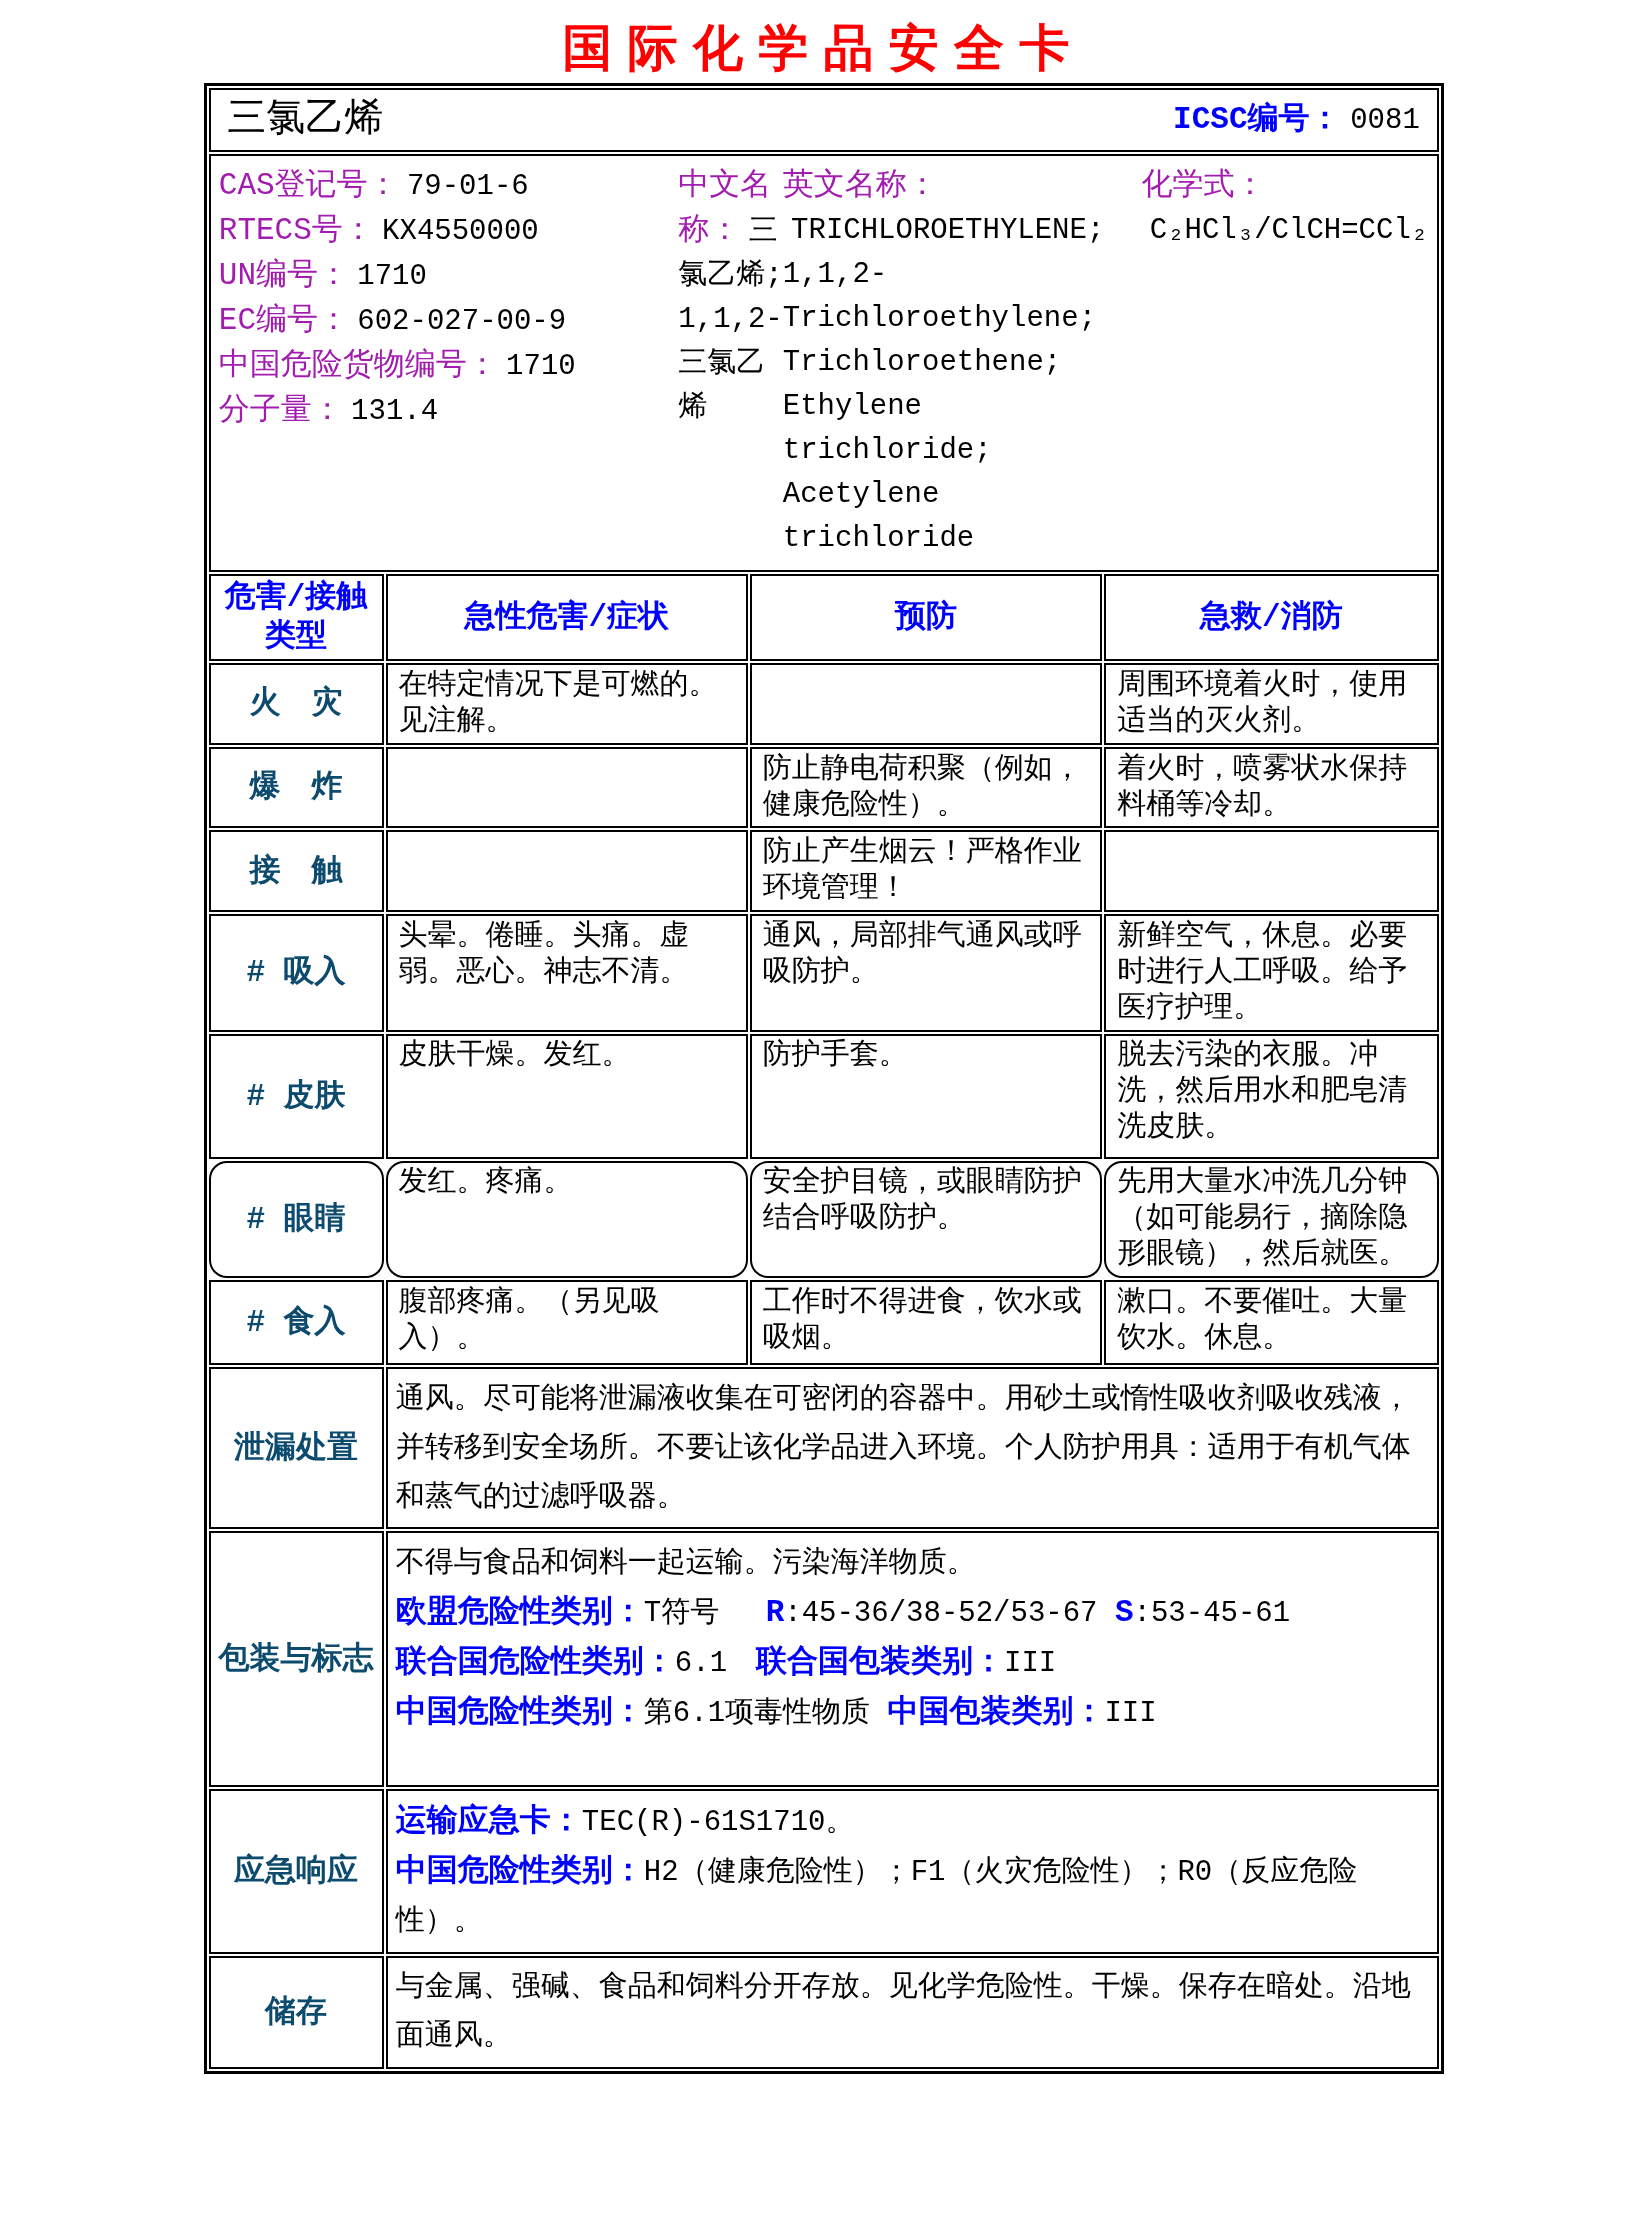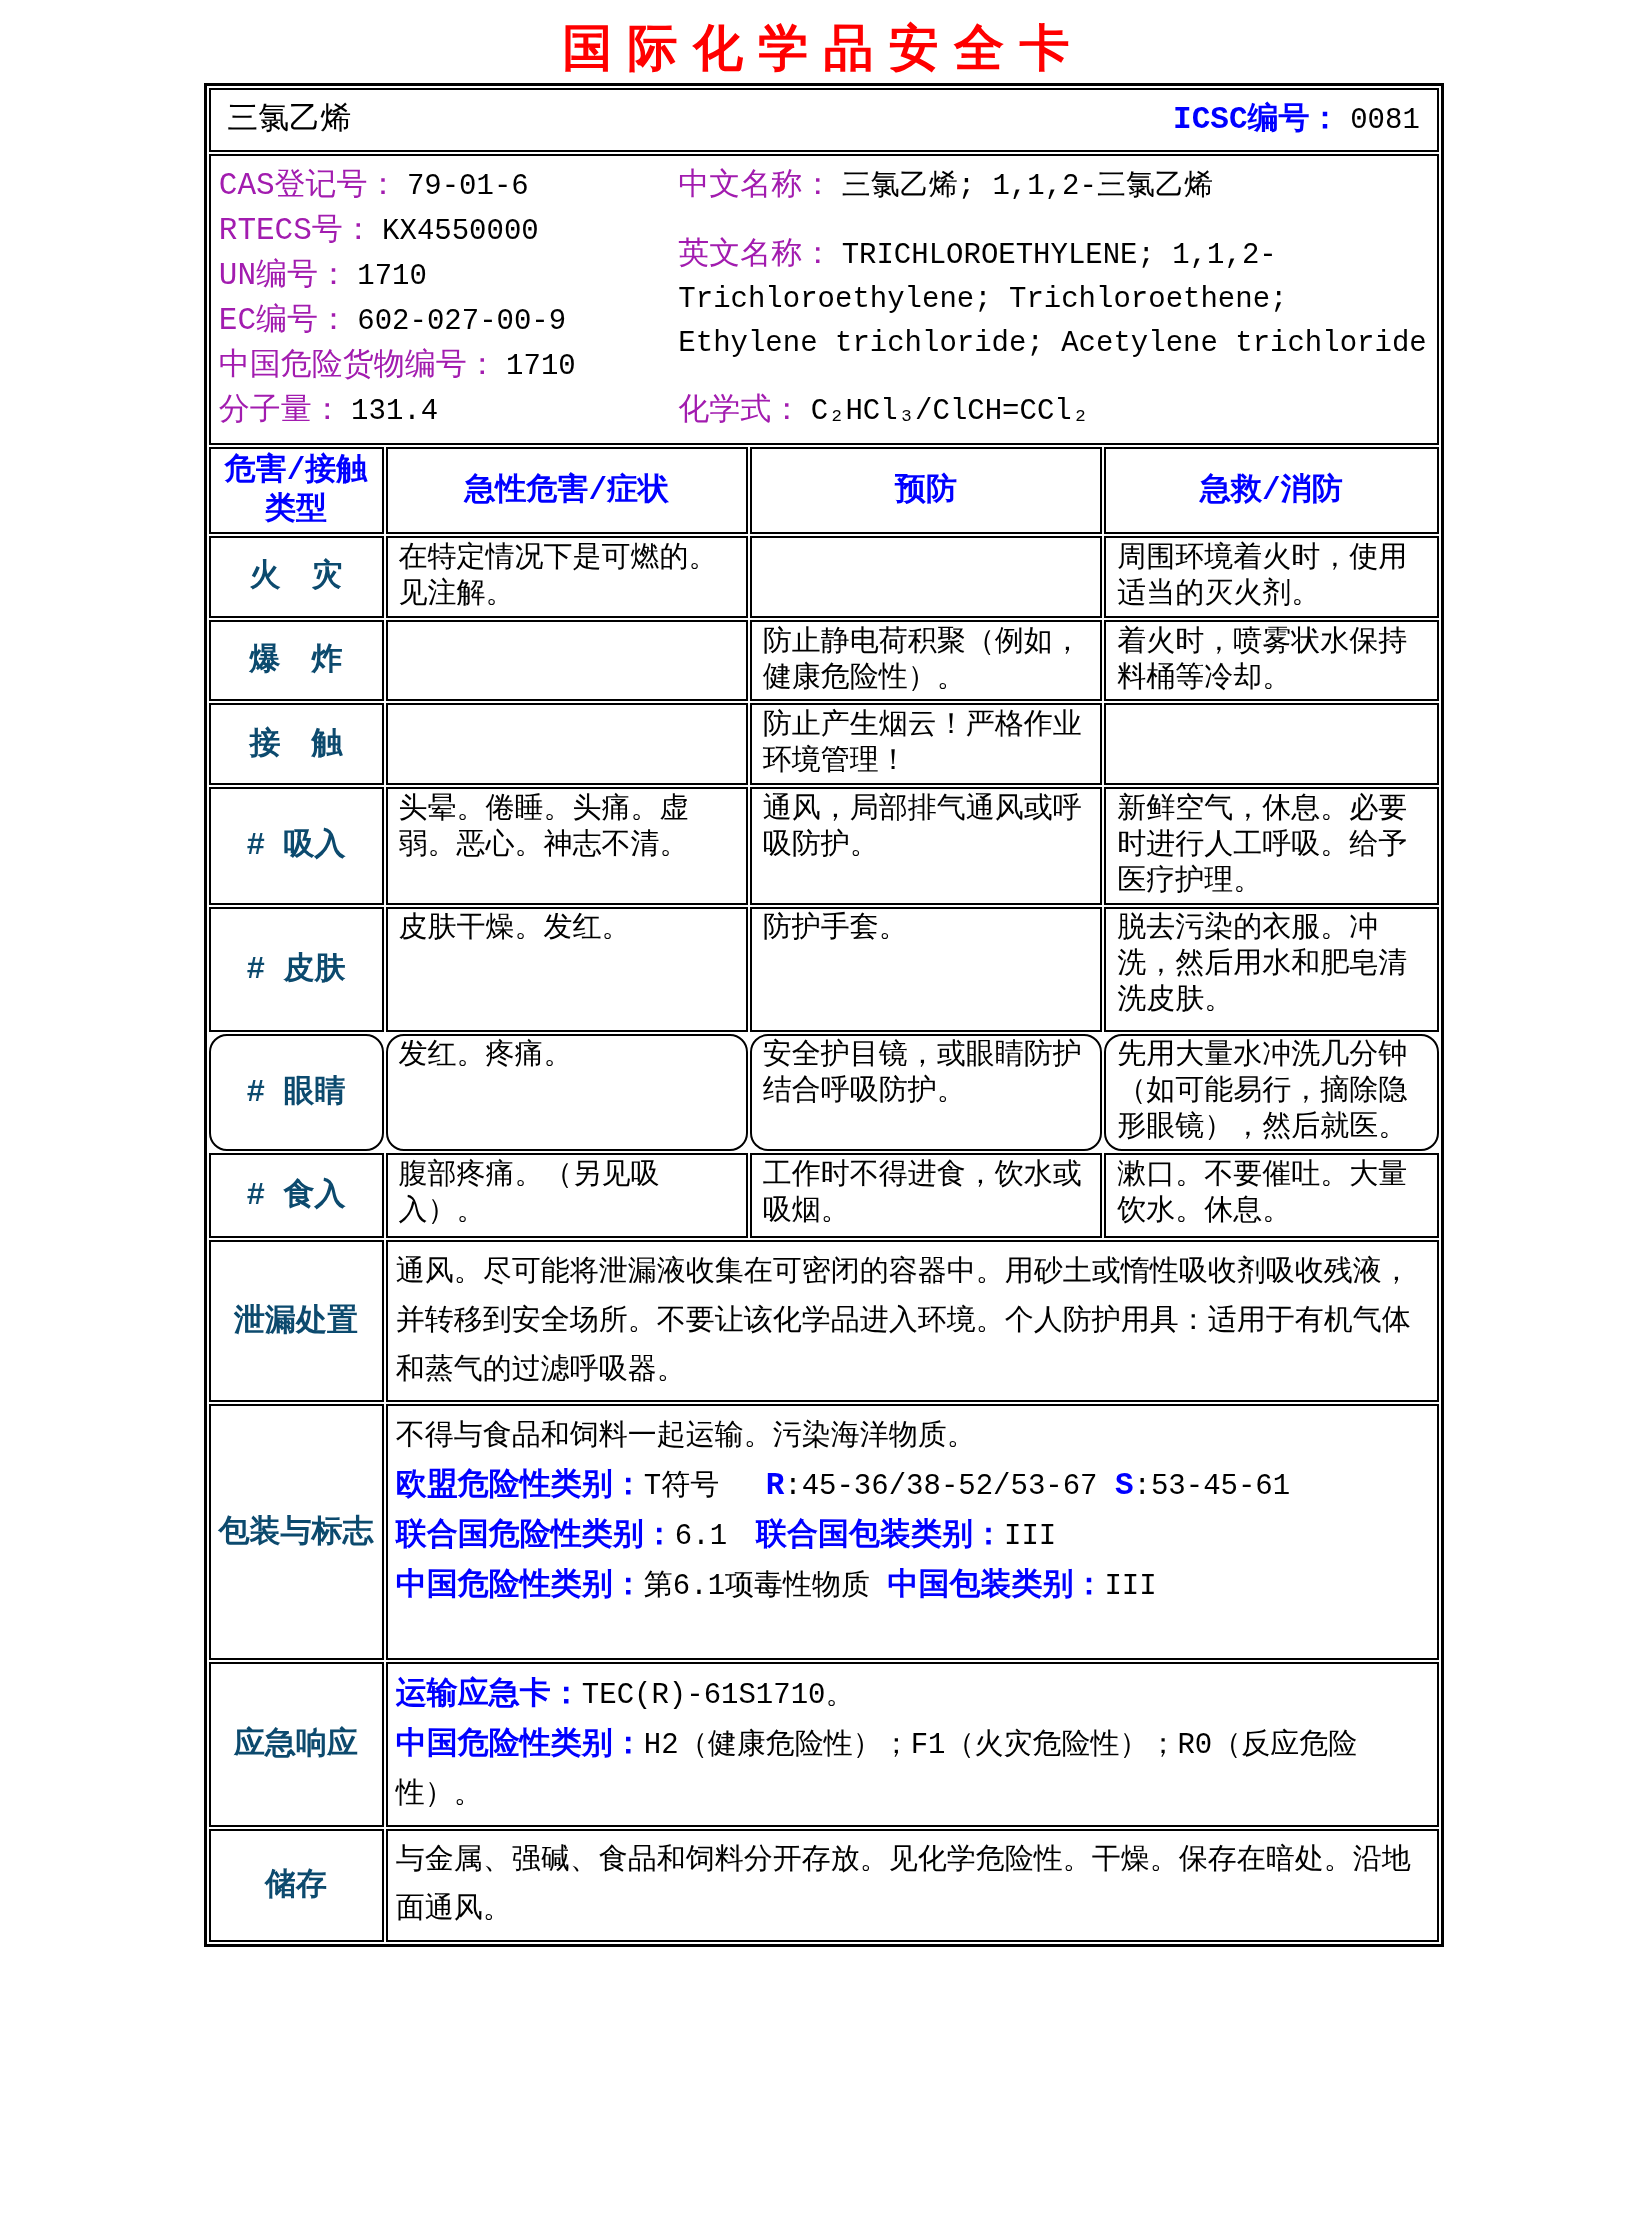--- a/index.html
+++ b/index.html
@@ -38,28 +38,28 @@
     vertical-align: top;
     font-size: 29px;
     line-height: 36px;
     box-sizing: border-box;
     background: #ffffff;
     overflow: hidden;
   }
   
   td.name-cell { height: 64px; vertical-align: middle; }
   .name-flex { display: flex; justify-content: space-between; align-items: center; padding: 0 9.7px; }
-  .substance { font-size: 31px; color: #000000; }
+  .substance { font-size: 39px; color: #000000; }
   .icsc-label { color: #0000ff; font-weight: bold; font-size: 31px; }
   .icsc-value { color: #000000; font-size: 29px; margin-left: 9.7px; }
   
   td.id-cell { height: 275px; padding: 8.3px 8.3px; }
   .id-flex { display: flex; height: 100%; }
   .id-left { width: 38%; }
-  .id-right { flex: 1; display: flex; flex-direction: column; justify-content: space-between; }
+  .id-right { flex: 1; display: flex; flex-direction: row; justify-content: space-between; }
   .id-line { line-height: 44px; white-space: nowrap; }
   .id-block { line-height: 44px; }
   .flabel { color: #a21caf; font-weight: normal; font-size: 31px; }
   .fvalue { color: #000000; font-size: 29px; margin-left: 8.3px; }
   
   tr.hdr td {
     color: #0000ff;
     font-weight: bold;
     font-size: 31px;
     text-align: center;

